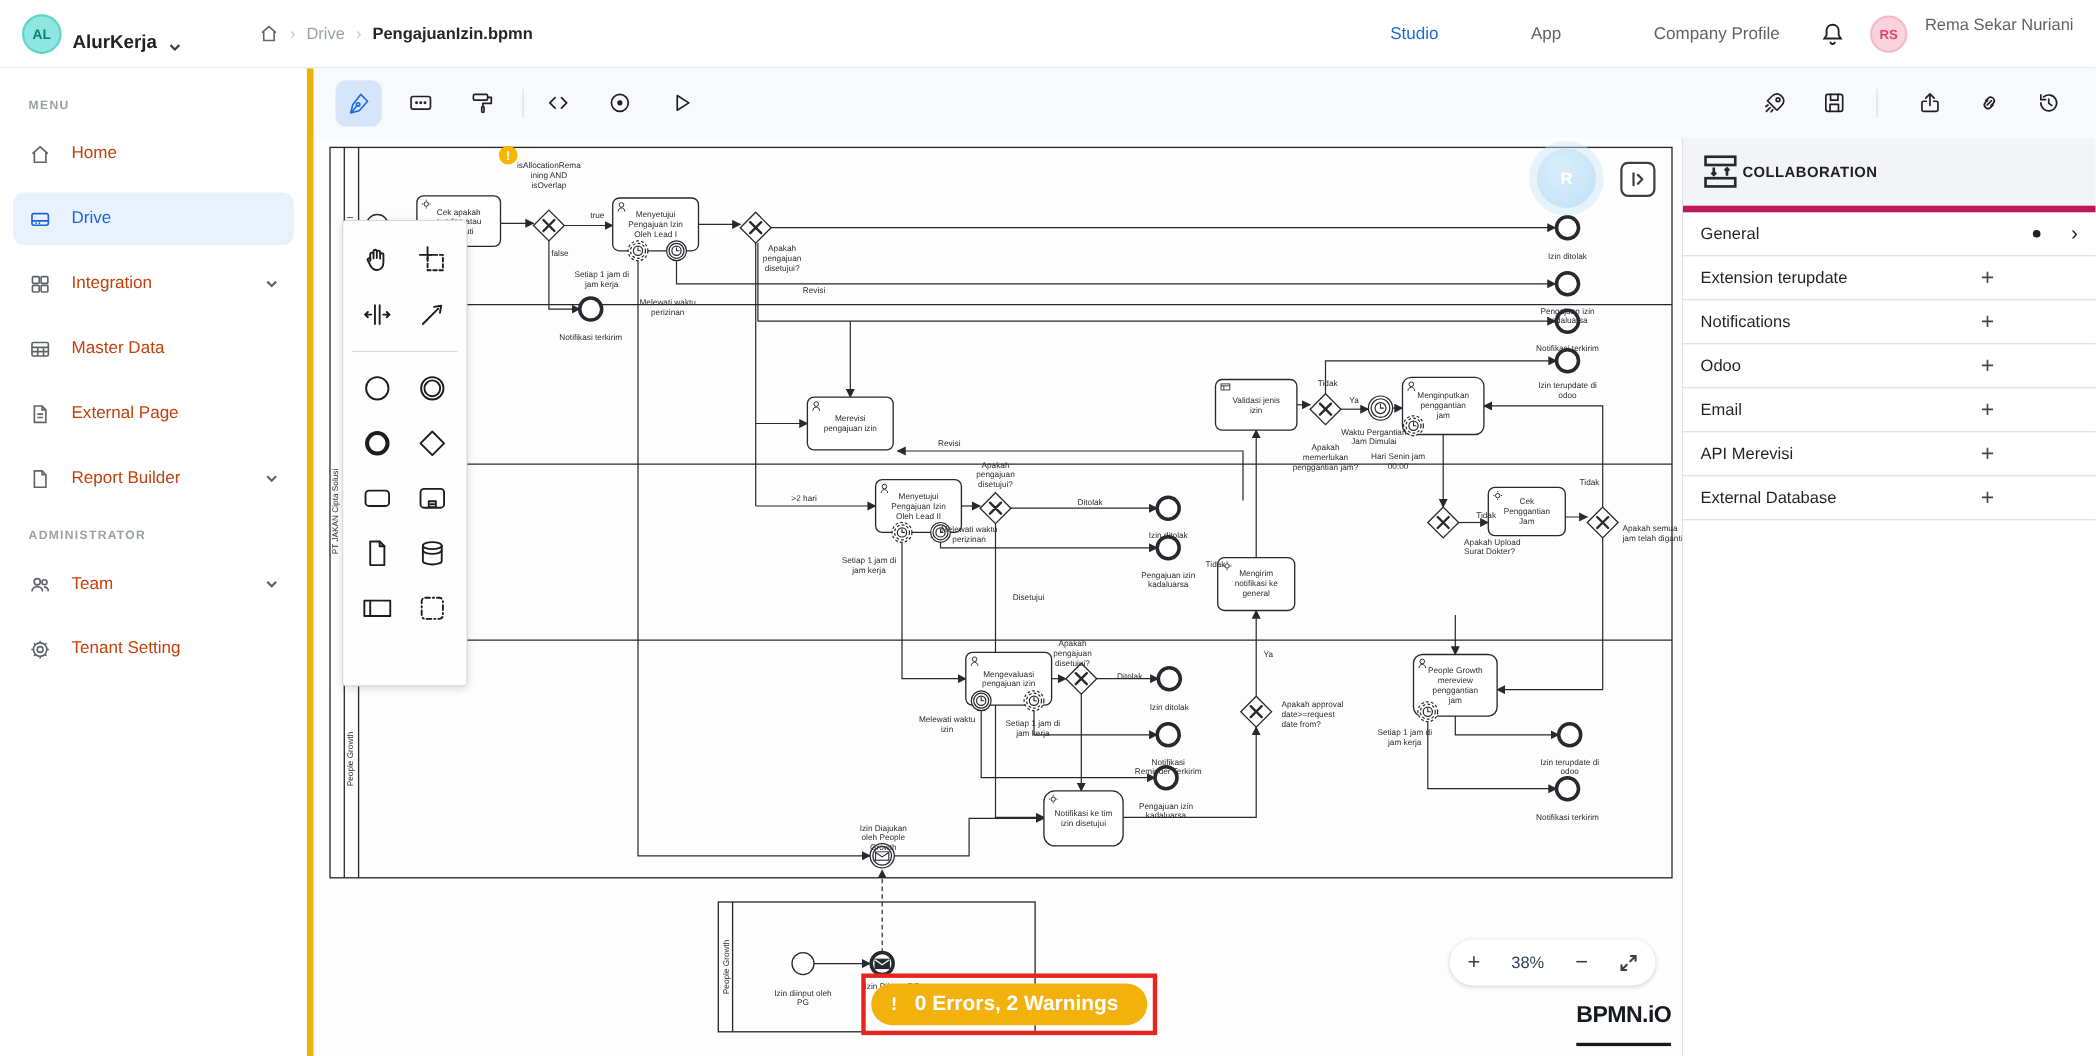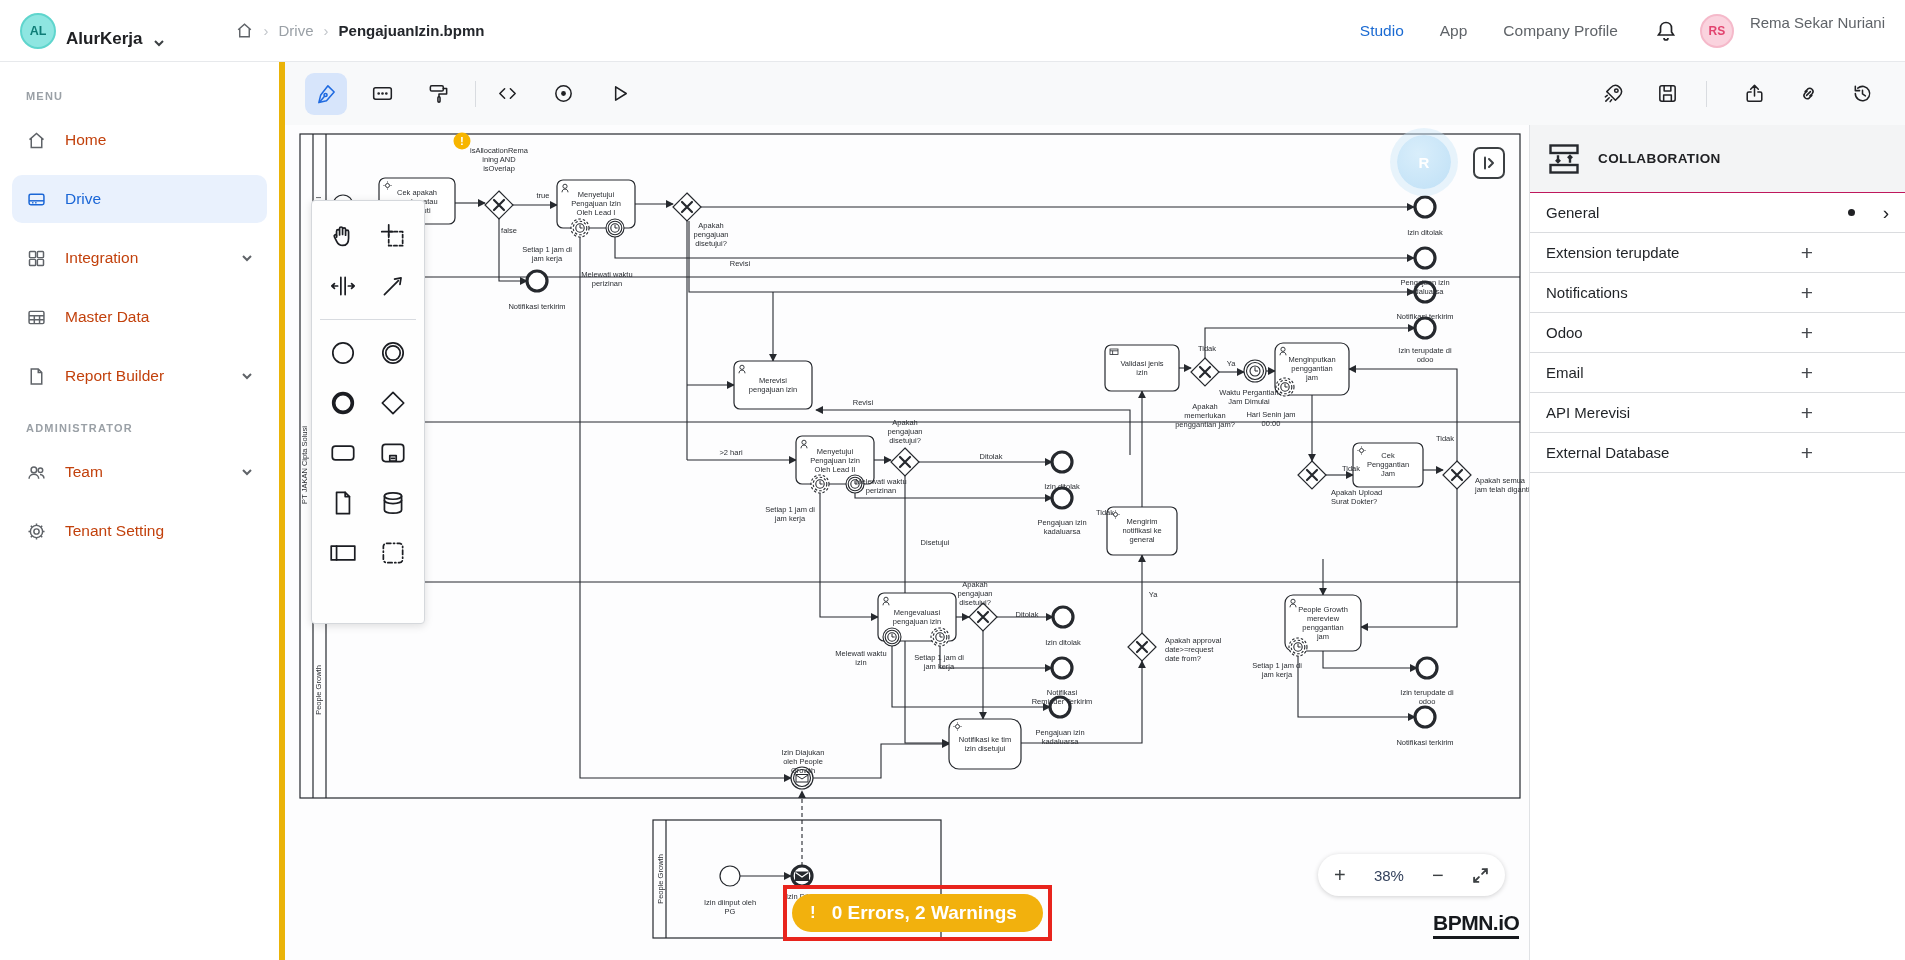--- a/index.html
+++ b/index.html
@@ -13,21 +13,21 @@
     font-size:12.5px; font-weight:bold; display:flex; align-items:center; justify-content:center;
     border:2px solid #5fd5cd; }
   .brand-name { font-size:17px; font-weight:700; }
   .chev-down { width:12px; height:12px; stroke:#3c4043; fill:none; stroke-width:2; }
   .breadcrumb { display:flex; align-items:center; gap:10px; margin-left:70px; font-size:15px; }
   .bc-sep { color:#c1c5ca; font-size:15px; }
   .bc-drive { color:#9aa0a6; }
   .bc-file { color:#23262b; font-weight:600; }
   .hdr-right { margin-left:auto; display:flex; align-items:center; position:relative; height:62px; }
   .tabs { display:flex; align-items:center; gap:36px; height:62px; margin-right:26px; position:relative; }
-  .tab { font-size:15.5px; color:#5f6368; cursor:pointer; }
+  .tab { font-size:15.5px; color:#5f6368; cursor:pointer;margin-left:48px; }
   .tab.active { color:#1a6ad2; font-weight:500; }
   .tab-underline-blue { position:absolute; left:1271px; top:57px; width:80px; height:4px; background:#2e6fd0; }
   .tab-underline-gray { position:absolute; left:1351px; top:57px; width:229px; height:4px; background:#e9ebee; }
   .bell { width:24px; height:24px; margin:0 22px 0 10px; }
   .user { display:flex; align-items:flex-start; gap:16px; }
   .user-avatar { width:34px; height:34px; border-radius:50%; background:#fad3de; color:#e2446f;
     font-size:12px; font-weight:bold; display:flex; align-items:center; justify-content:center;
     border:2px solid #f5b9ca; }
   .user-name { font-size:15px; color:#5f6368; }
   
@@ -89,31 +89,31 @@
   #panel-toggle { position:absolute; left:1188px; top:22px; width:32px; height:32px; border:2px solid #3c4043;
     border-radius:7px; background:#fff; display:flex; align-items:center; justify-content:center; cursor:pointer; z-index:9; }
   #panel-toggle svg { width:16px; height:16px; stroke:#3c4043; fill:none; stroke-width:2; stroke-linecap:round; stroke-linejoin:round;}
   #zoom-pill { position:absolute; left:1033px; top:729px; width:187px; height:42px; background:#fff; border-radius:21px;
     box-shadow:0 1px 5px rgba(0,0,0,.18); display:flex; align-items:center; justify-content:space-between;
     padding:0 16px; z-index:9; }
   #zoom-pill .zbtn { font-size:20px; color:#3c4043; cursor:pointer; line-height:1; }
   #zoom-pill .zlevel { font-size:15px; color:#33415c; }
   #zoom-pill svg { width:17px; height:17px; stroke:#3c4043; fill:none; stroke-width:1.8; stroke-linecap:round; cursor:pointer;}
   #bpmn-logo { position:absolute; left:1148px; top:786px; font-size:21px; font-weight:800; color:#16191d;
-    border-bottom:3.5px solid #16191d; letter-spacing:-0.5px; padding-bottom:1px; z-index:9; }
+    border-bottom:3.5px solid #16191d; letter-spacing:-0.5px; padding-bottom:13px; z-index:9; }
   #status-btn { position:absolute; left:498px; top:760px; border:4px solid #e8241d; padding:5px; background:transparent; z-index:10; }
   #status-btn .pill { background:#f2b10d; border-radius:19px; height:38px; display:flex; align-items:center;
     padding:0 26px 0 18px; gap:16px; cursor:pointer; }
   #status-btn .bang { color:#fff; font-weight:bold; font-size:17px; }
   #status-btn .txt { color:#fff; font-weight:bold; font-size:19px; }
   
   #panel { position:absolute; left:1529px; top:125px; width:376px; height:835px; background:#fff;
     border-left:1px solid #e0e2e5; z-index:20; }
-  .panel-head { height:68px; background:#f3f4f5; display:flex; align-items:center; padding:0 16px; gap:16px;
-    border-bottom:1px solid #be185d;}
+  .panel-head { height:68px; background:#f3f4f5; display:flex; align-items:center; padding:0 16px; gap:2px;
+    border-bottom:6px solid #be185d;}
   .panel-head svg { width:36px; height:36px; stroke:#26292e; fill:none; stroke-width:1.6; }
   .panel-title { font-size:13.5px; font-weight:bold; letter-spacing:.4px; color:#202124; }
   .prow { height:40px; display:flex; align-items:center; padding:0 16px; border-bottom:1px solid #dadcdf;
     font-size:15px; color:#1f2226; cursor:pointer; }
   .prow .lbl { flex:1; }
   .prow .dot { width:7px; height:7px; border-radius:50%; background:#202124; margin-right:28px; }
   .prow .chev { font-size:19px; color:#202124; line-height:1; }
   .prow .plus { font-size:21px; font-weight:300; color:#44474c; margin-right:76px; line-height:1; }
 </style>
 </head>
@@ -183,20 +183,28 @@
     <svg class="cv" viewBox="0 0 12 12">
         <polyline points="2,4 6,8 10,4"></polyline>
       </svg>
   </div>
   <div class="side-item">
     <svg viewBox="0 0 24 24">
         <rect x="3.5" y="5" width="17" height="14" rx="1.5"></rect>
         <path d="M3.5 10 H20.5 M3.5 14.5 H20.5 M9.5 10 V19 M15.5 10 V19"></path>
       </svg>
     <span class="sp">Master Data</span>
+  </div>
+  <div class="side-item">
+    <svg viewBox="0 0 24 24">
+        <path d="M6 3.5 H14 L18 7.5 V20.5 H6 Z"></path>
+        <path d="M14 3.5 V7.5 H18"></path>
+        <path d="M9 12 H15 M9 15.5 H15"></path>
+      </svg>
+    <span class="sp">External Page</span>
   </div>
   <div class="side-item">
     <svg viewBox="0 0 24 24">
         <path d="M6 3.5 H14 L18 7.5 V20.5 H6 Z"></path>
         <path d="M14 3.5 V7.5 H18"></path>
       </svg>
     <span class="sp">Report Builder</span>
     <svg class="cv" viewBox="0 0 12 12">
         <polyline points="2,4 6,8 10,4"></polyline>
       </svg>

